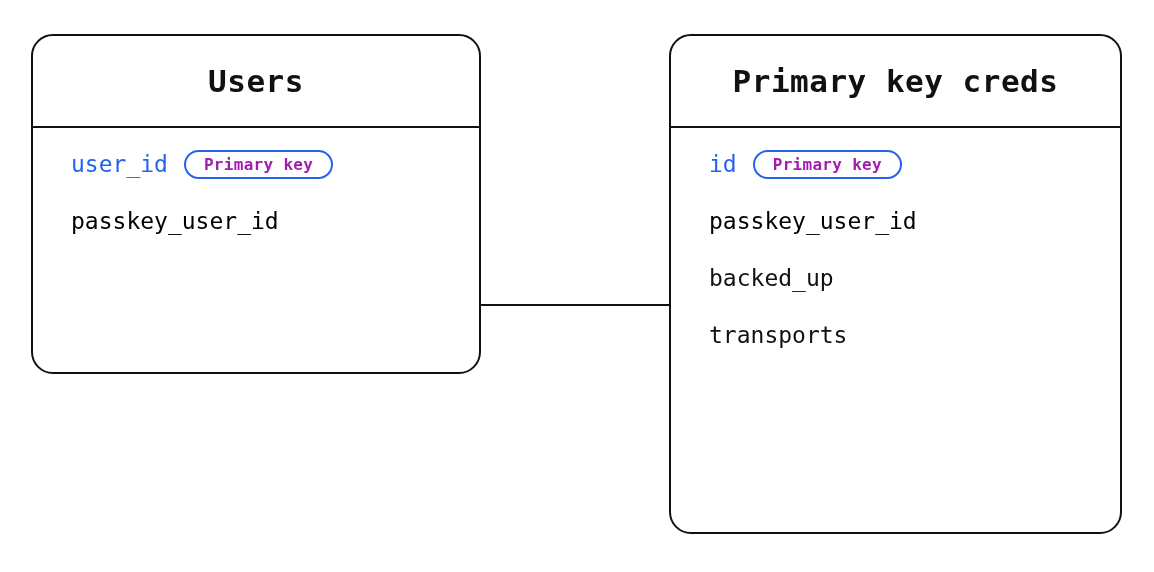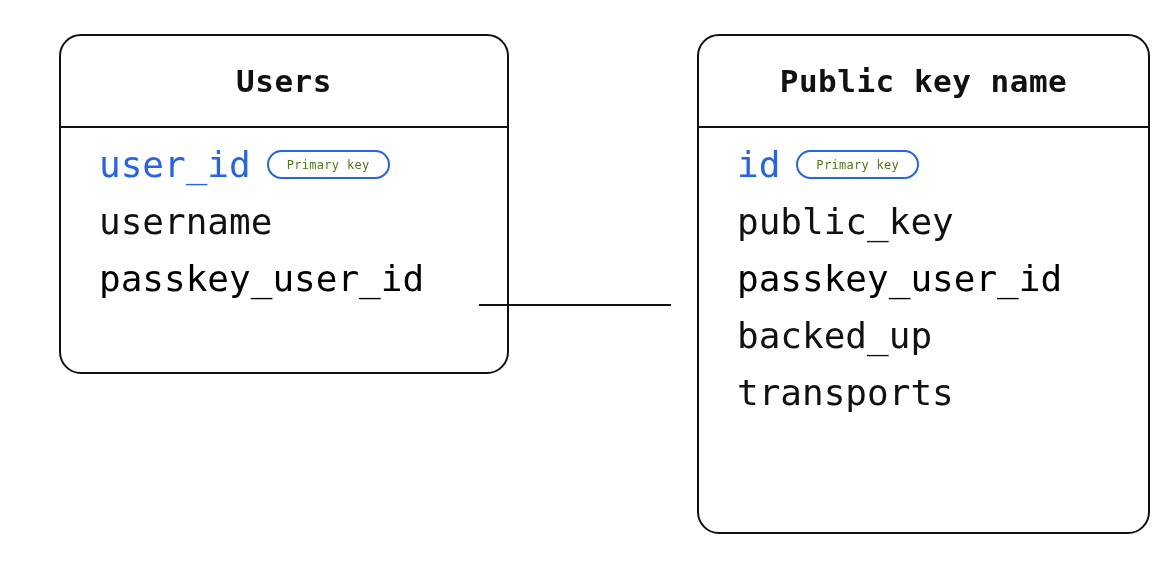--- a/index.html
+++ b/index.html
@@ -19,21 +19,20 @@
     overflow: hidden;
   }
 
   
   .entity {
     position: absolute;
     box-sizing: border-box;
     background: #ffffff;
     border: 2.3px solid #111111;
     border-radius: 22px;
-    margin-left: 28px;
   }
   #entity-users {
     left: 31px;
     top: 34px;
     width: 450px;
     height: 340px;
   }
   #entity-pubkey {
     left: 669px;
     top: 34px;
@@ -80,21 +79,21 @@
     box-sizing: border-box;
   }
   .field-row {
     height: 57px;
     display: flex;
     align-items: center;
     gap: 16px;
   }
   .field-name {
     font-family: "DejaVu Sans Mono", monospace;
-    font-size: 36px;
+    font-size: 23px;
     font-weight: normal;
     color: #111111;
     white-space: nowrap;
     line-height: 1;
   }
   .field-name.key {
     color: #2563eb;
   }
   .field-name.fk {
     color: #000000;
@@ -107,23 +106,23 @@
     justify-content: center;
     height: 29px;
     padding: 0 18px;
     box-sizing: border-box;
     border: 2px solid #2563eb;
     border-radius: 999px;
     background: #ffffff;
   }
   .pk-badge-label {
     font-family: "DejaVu Sans Mono", monospace;
-    font-size: 12px;
-    font-weight: normal;
-    color: #4d7c0f;
+    font-size: 16px;
+    font-weight: bold;
+    color: #a21caf;
     letter-spacing: 0.3px;
     white-space: nowrap;
     line-height: 1;
   }
 
   
   #relationship-connector {
     position: absolute;
     left: 479px;
     top: 304px;
@@ -144,50 +143,44 @@
     <div class="entity-divider"></div>
     <div class="field-list">
 
       <div class="field-row">
         <span class="field-name key">user_id</span>
         <span class="pk-badge">
           <span class="pk-badge-label">Primary key</span>
         </span>
       </div>
 
-      <div class="field-row">
-        <span class="field-name">username</span>
-      </div>
 
       <div class="field-row">
         <span class="field-name fk">passkey_user_id</span>
       </div>
 
     </div>
   </div>
 
   <div id="relationship-connector"></div>
 
   <div class="entity" id="entity-pubkey">
     <div class="entity-header">
-      <span class="entity-title">Public key name</span>
+      <span class="entity-title">Primary key creds</span>
     </div>
     <div class="entity-divider"></div>
     <div class="field-list">
 
       <div class="field-row">
         <span class="field-name key">id</span>
         <span class="pk-badge">
           <span class="pk-badge-label">Primary key</span>
         </span>
       </div>
 
-      <div class="field-row">
-        <span class="field-name">public_key</span>
-      </div>
 
       <div class="field-row">
         <span class="field-name fk">passkey_user_id</span>
       </div>
 
       <div class="field-row">
         <span class="field-name">backed_up</span>
       </div>
 
 

